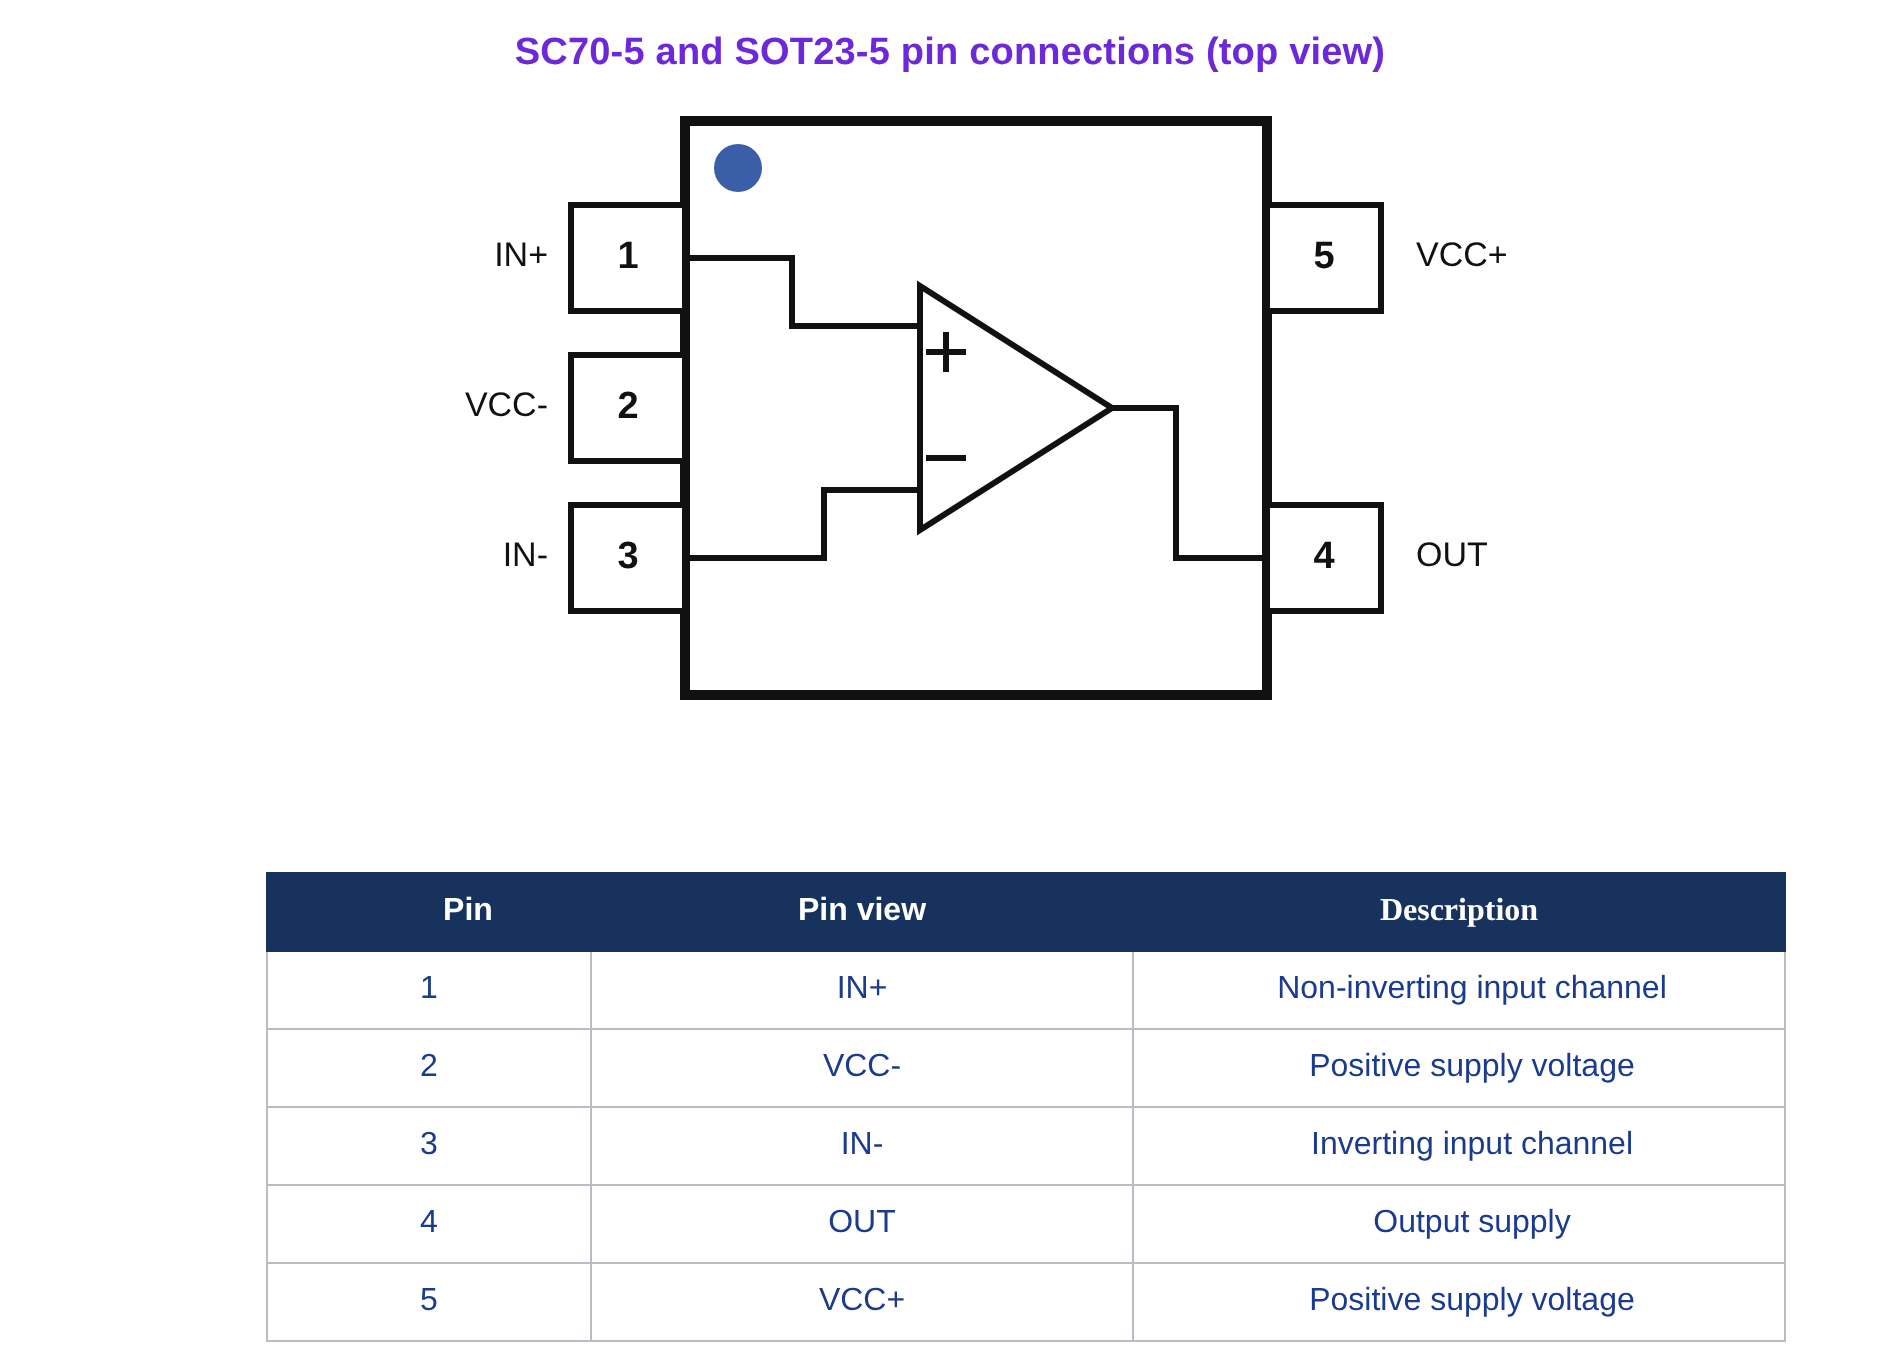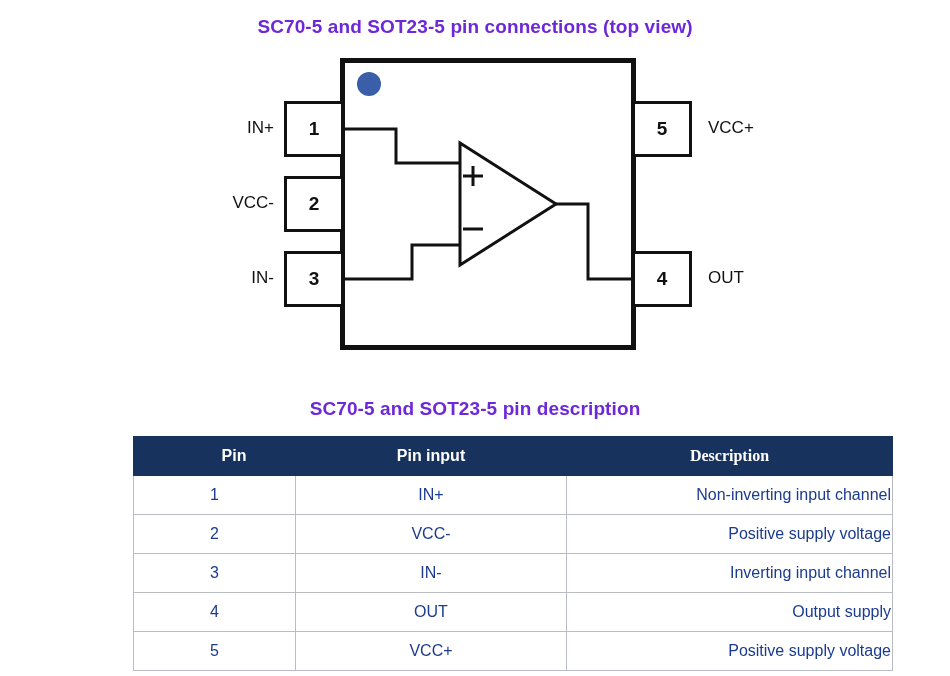--- a/index.html
+++ b/index.html
@@ -122,21 +122,21 @@
   }
   table.pin-table td {
     border: 1px solid #b9bcc2;
     height: 36px;
     font-size: 16px;
     color: #1b3b8f;
     background: #ffffff;
   }
   td.c-pin { width: 120px; text-align: center; }
   td.c-name { width: 268px; text-align: center; }
-  td.c-desc { width: 323px; text-align: right; padding-left: 14px; }
+  td.c-desc { width: 323px; text-align: center; padding-left: 14px; }
   th.c-pin { width: 120px; padding-left: 40px; }
   th.c-name { width: 268px; }
   th.c-desc { width: 323px; font-family: Liberation Serif, serif; }
 </style>
 </head>
 <body>
 
 <div class="page">
 
   <div class="title" id="pinconn-title">SC70-5 and SOT23-5 pin connections (top view)</div>
@@ -170,28 +170,27 @@
     <div class="pin-box" id="pin-box-5">5</div>
     <div class="pin-box" id="pin-box-4">4</div>
 
     <div class="pin-label" id="pin-label-1">IN+</div>
     <div class="pin-label" id="pin-label-2">VCC-</div>
     <div class="pin-label" id="pin-label-3">IN-</div>
     <div class="pin-label" id="pin-label-5">VCC+</div>
     <div class="pin-label" id="pin-label-4">OUT</div>
   </div>
 
-  <div class="title" id="pindesc-title">SC70-5 and SOT23-5 pin description</div>
 
   <div class="table-wrap">
     <table class="pin-table">
       <thead>
         <tr>
           <th class="c-pin">Pin</th>
-          <th class="c-name">Pin input</th>
+          <th class="c-name">Pin view</th>
           <th class="c-desc">Description</th>
         </tr>
       </thead>
       <tbody>
         <tr>
           <td class="c-pin">1</td>
           <td class="c-name">IN+</td>
           <td class="c-desc">Non-inverting input channel</td>
         </tr>
         <tr>

